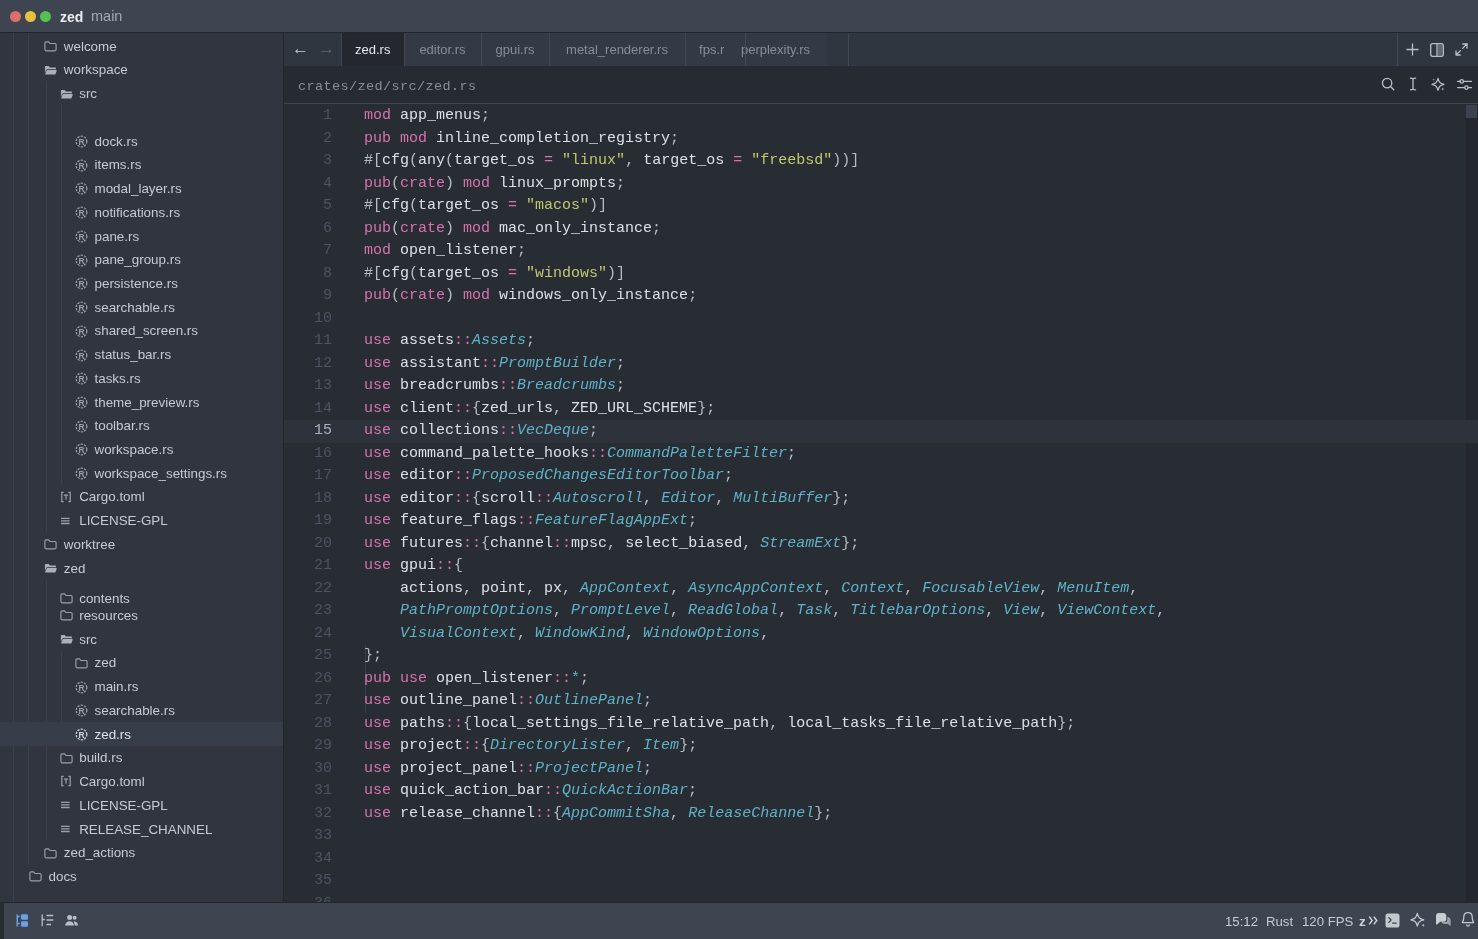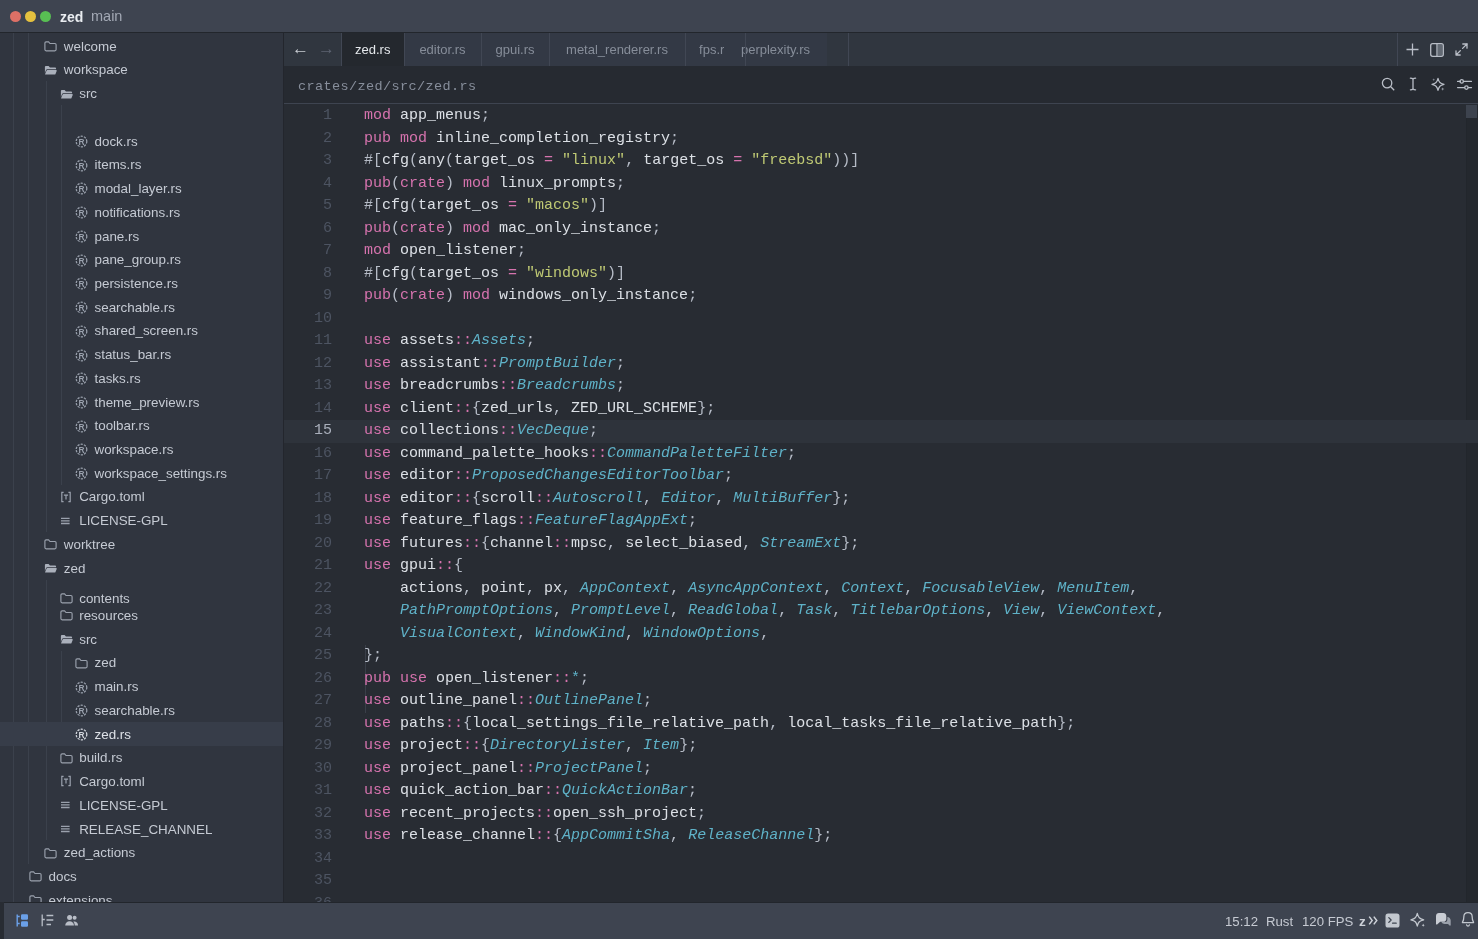--- a/index.html
+++ b/index.html
@@ -371,28 +371,20 @@
         </span>
         <span class="tname" style="left:48.5px">docs</span>
       </div>
 <div class="trow" style="top:807.5px">
         <span class="ticon" style="left:43.3px">
           <svg width="14" height="14" viewBox="0 0 14 14" fill="none" stroke="#9aa1ad" stroke-width="1.15" stroke-linejoin="round">
             <path d="M1.9 4.1c0-.66.54-1.2 1.2-1.2h2.5l1.35 1.6h4.95c.66 0 1.2.54 1.2 1.2v4.9c0 .66-.54 1.2-1.2 1.2H3.1c-.66 0-1.2-.54-1.2-1.2z"></path>
           </svg>
         </span>
         <span class="tname" style="left:63.8px">zed_actions</span>
-      </div>
-<div class="trow" style="top:854.9px">
-        <span class="ticon" style="left:28.0px">
-          <svg width="14" height="14" viewBox="0 0 14 14" fill="none" stroke="#9aa1ad" stroke-width="1.15" stroke-linejoin="round">
-            <path d="M1.9 4.1c0-.66.54-1.2 1.2-1.2h2.5l1.35 1.6h4.95c.66 0 1.2.54 1.2 1.2v4.9c0 .66-.54 1.2-1.2 1.2H3.1c-.66 0-1.2-.54-1.2-1.2z"></path>
-          </svg>
-        </span>
-        <span class="tname" style="left:48.5px">extensions</span>
       </div>
   </div>
 
   <div id="tabbar">
     <span class="navarr" style="left:8px;color:#c9cdd3">←</span>
     <span class="navarr" style="left:34px;color:#5d6472">→</span>
 <div class="tab active" style="left:57.5px;width:62.5px">zed.rs</div>
 <div class="tab" style="left:120px;width:77px">editor.rs</div>
 <div class="tab" style="left:197px;width:68px">gpui.rs</div>
 <div class="tab" style="left:265px;width:136px">metal_renderer.rs</div>
@@ -507,21 +499,20 @@
 <div class="cl">    actions<span class="p">,</span> point<span class="p">,</span> px<span class="p">,</span><span class="t"> AppContext</span><span class="p">,</span><span class="t"> AsyncAppContext</span><span class="p">,</span><span class="t"> Context</span><span class="p">,</span><span class="t"> FocusableView</span><span class="p">,</span><span class="t"> MenuItem</span><span class="p">,</span></div>
 <div class="cl"><span class="t">    PathPromptOptions</span><span class="p">,</span><span class="t"> PromptLevel</span><span class="p">,</span><span class="t"> ReadGlobal</span><span class="p">,</span><span class="t"> Task</span><span class="p">,</span><span class="t"> TitlebarOptions</span><span class="p">,</span><span class="t"> View</span><span class="p">,</span><span class="t"> ViewContext</span><span class="p">,</span></div>
 <div class="cl"><span class="t">    VisualContext</span><span class="p">,</span><span class="t"> WindowKind</span><span class="p">,</span><span class="t"> WindowOptions</span><span class="p">,</span></div>
 <div class="cl"><span class="p">};</span></div>
 <div class="cl"><span class="k">pub use</span> open_listener<span class="k">::</span><span class="c">*</span><span class="p">;</span></div>
 <div class="cl"><span class="k">use</span> outline_panel<span class="k">::</span><span class="t">OutlinePanel</span><span class="p">;</span></div>
 <div class="cl"><span class="k">use</span> paths<span class="k">::</span><span class="p">{</span>local_settings_file_relative_path<span class="p">,</span> local_tasks_file_relative_path<span class="p">};</span></div>
 <div class="cl"><span class="k">use</span> project<span class="k">::</span><span class="p">{</span><span class="t">DirectoryLister</span><span class="p">,</span><span class="t"> Item</span><span class="p">};</span></div>
 <div class="cl"><span class="k">use</span> project_panel<span class="k">::</span><span class="t">ProjectPanel</span><span class="p">;</span></div>
 <div class="cl"><span class="k">use</span> quick_action_bar<span class="k">::</span><span class="t">QuickActionBar</span><span class="p">;</span></div>
-<div class="cl"><span class="k">use</span> recent_projects<span class="k">::</span>open_ssh_project<span class="p">;</span></div>
 <div class="cl"><span class="k">use</span> release_channel<span class="k">::</span><span class="p">{</span><span class="t">AppCommitSha</span><span class="p">,</span><span class="t"> ReleaseChannel</span><span class="p">};</span></div>
     </div>
     <div id="sb-track">
         <div id="sb-cur"></div>
         <div id="sb-thumb"></div>
       </div>
   </div>
 
   <div style="position:absolute;left:283px;top:33px;width:1px;height:869px;background:#23262d"></div>
   <div id="statusbar">

